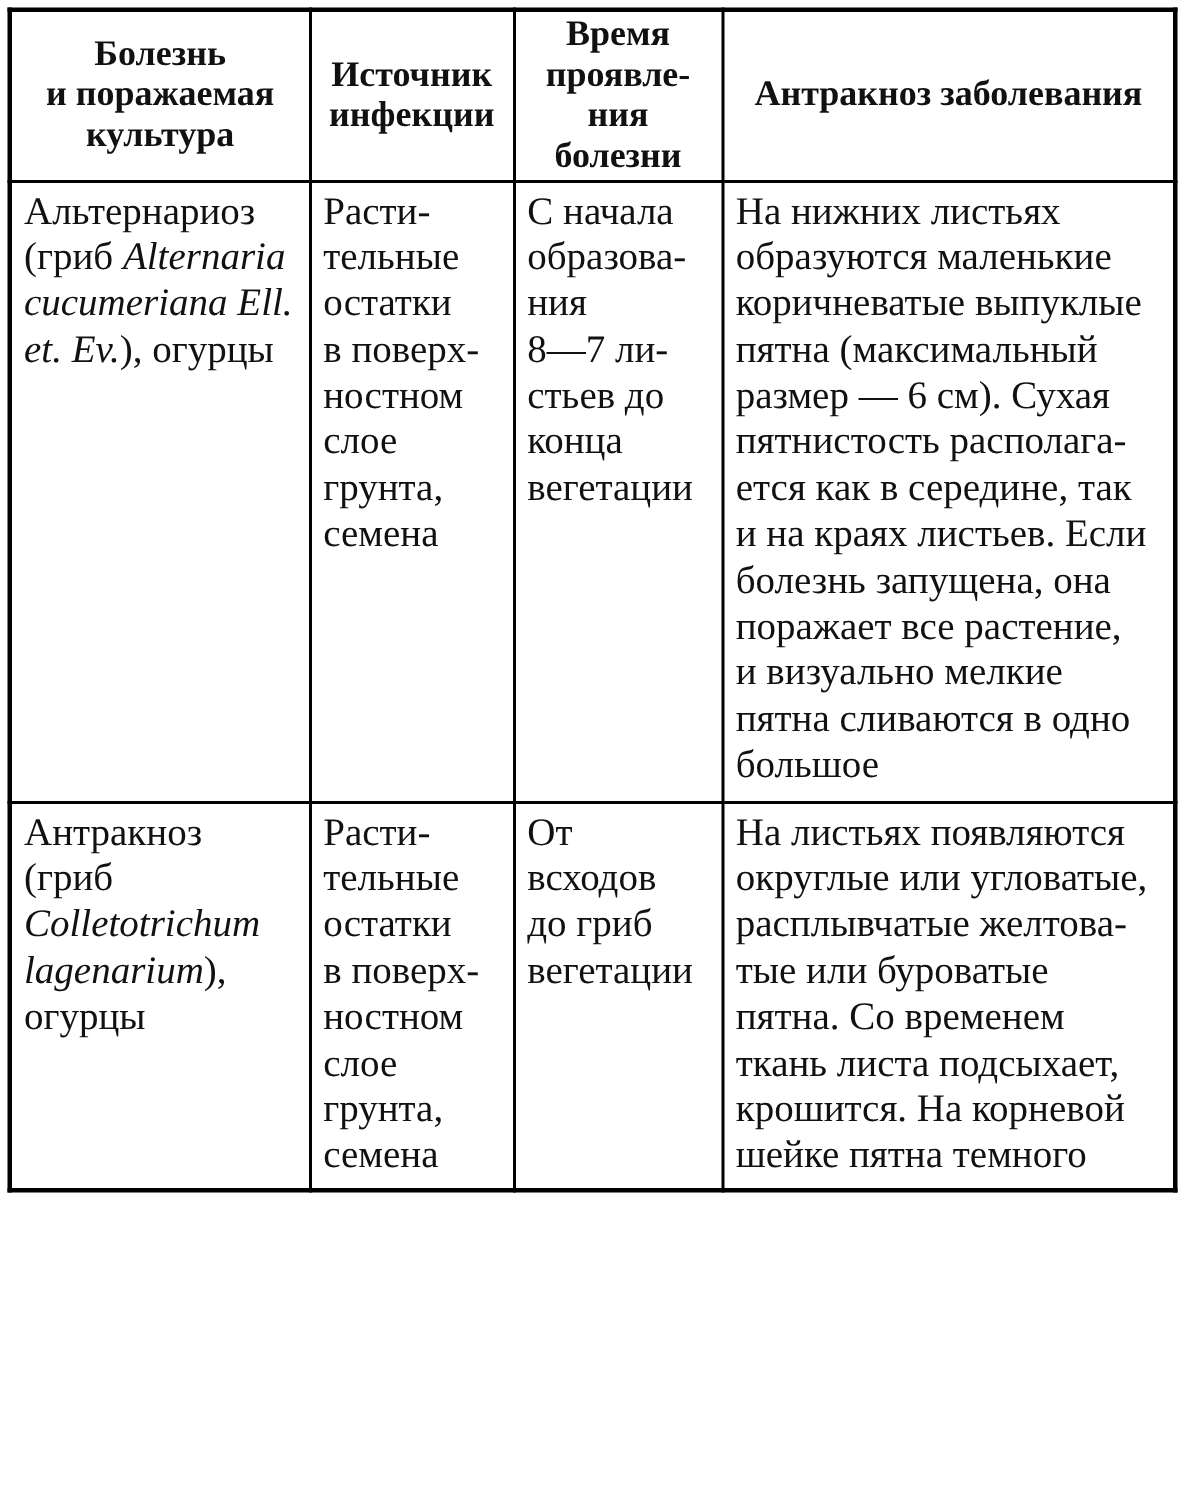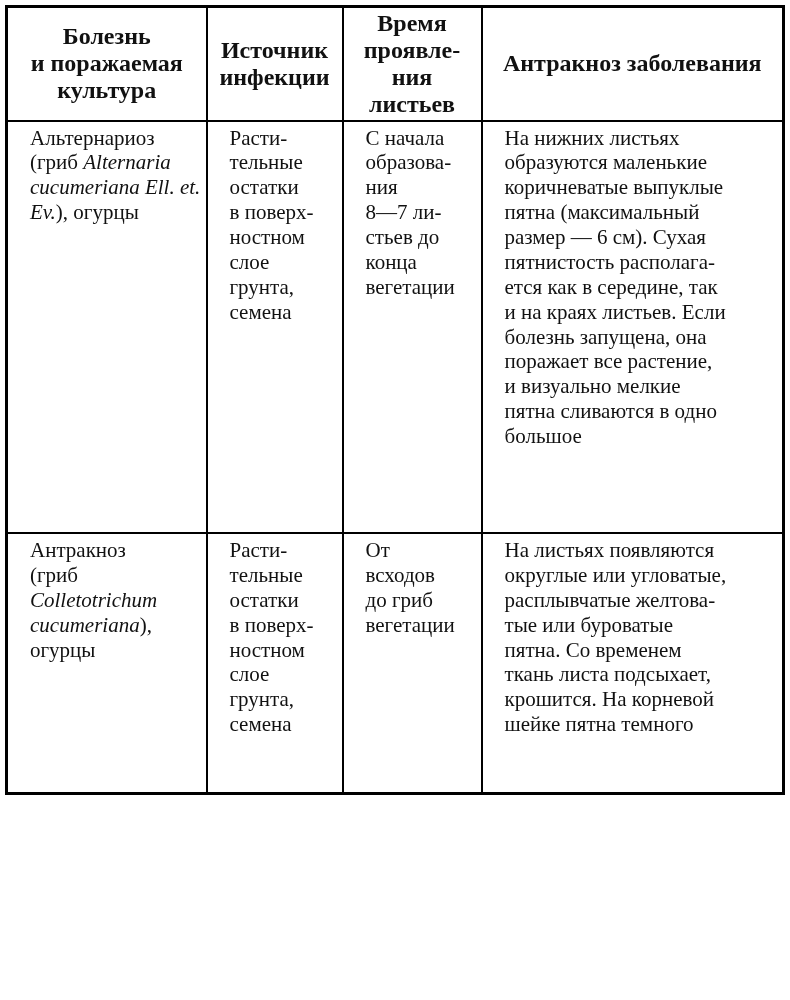--- a/index.html
+++ b/index.html
@@ -42,23 +42,23 @@
     text-align: center;
     font-weight: bold;
     font-size: 24px;
     line-height: 1.12;
     padding: 2px 4px;
   }
   td {
     vertical-align: top;
     text-align: left;
     font-weight: normal;
-    font-size: 21px;
+    font-size: 26px;
     line-height: 1.185;
-    padding: 4px 5px 3px 22px;
+    padding: 4px 5px 3px 8px;
   }
   tr.h-header { height: 112px; }
   tr.h-r1 { height: 366px; }
   tr.h-r2 { height: 231px; }
   tr.h-r3 { height: auto; }
   i.latin { font-style: italic; }
 </style>
 </head>
 <body>
 
@@ -73,21 +73,21 @@
     <thead>
       <tr class="h-header">
         <th>Болезнь
 и поражаемая
 культура</th>
         <th>Источник
 инфекции</th>
         <th>Время
 проявле-
 ния
-листьев</th>
+болезни</th>
         <th>Антракноз заболевания</th>
       </tr>
     </thead>
     <tbody>
       <tr class="h-r1">
         <td><span>Альтернариоз
 (гриб </span><i class="latin">Alternaria cucumeriana Ell. et. Ev.</i><span>), огурцы</span></td>
         <td>Расти-
 тельные
 остатки
@@ -112,21 +112,21 @@
 ется как в середине, так
 и на краях листьев. Если
 болезнь запущена, она
 поражает все растение,
 и визуально мелкие
 пятна сливаются в одно
 большое</td>
       </tr>
       <tr class="h-r2">
         <td><span>Антракноз
-(гриб </span><i class="latin">Colletotrichum cucumeriana</i><span>), огурцы</span></td>
+(гриб </span><i class="latin">Colletotrichum lagenarium</i><span>), огурцы</span></td>
         <td>Расти-
 тельные
 остатки
 в поверх-
 ностном
 слое
 грунта,
 семена</td>
         <td>От
 всходов

